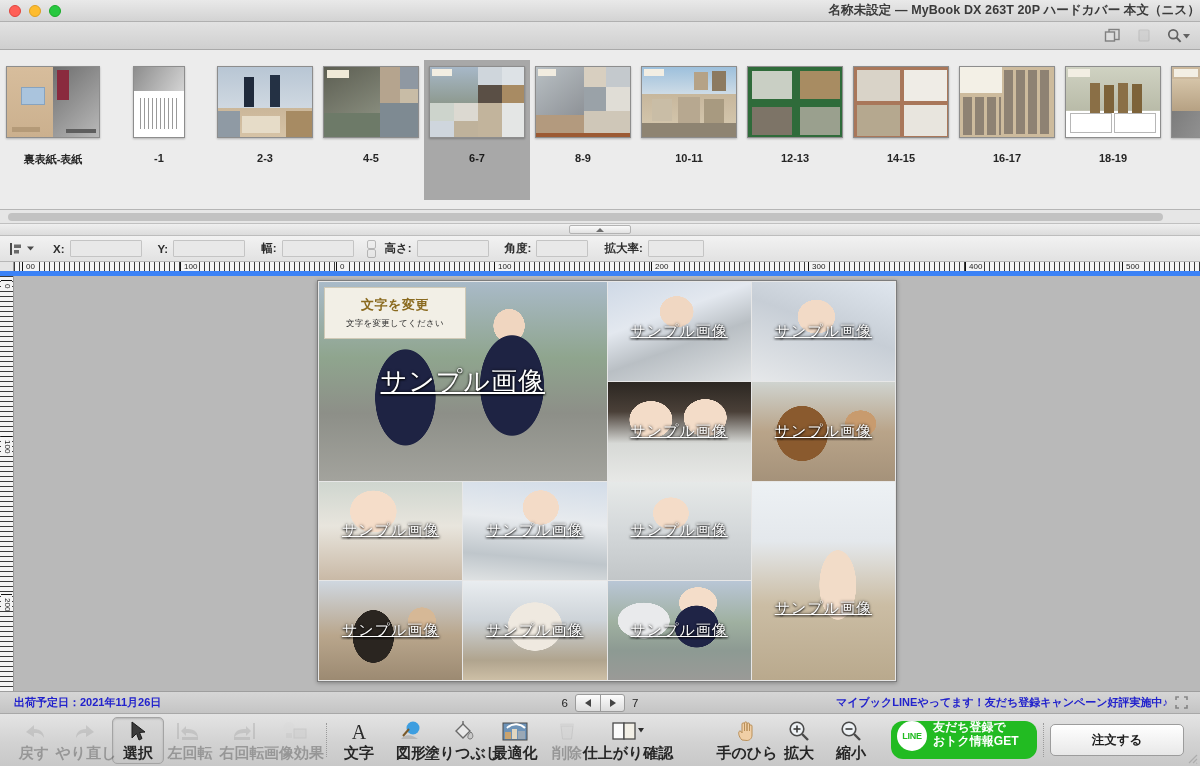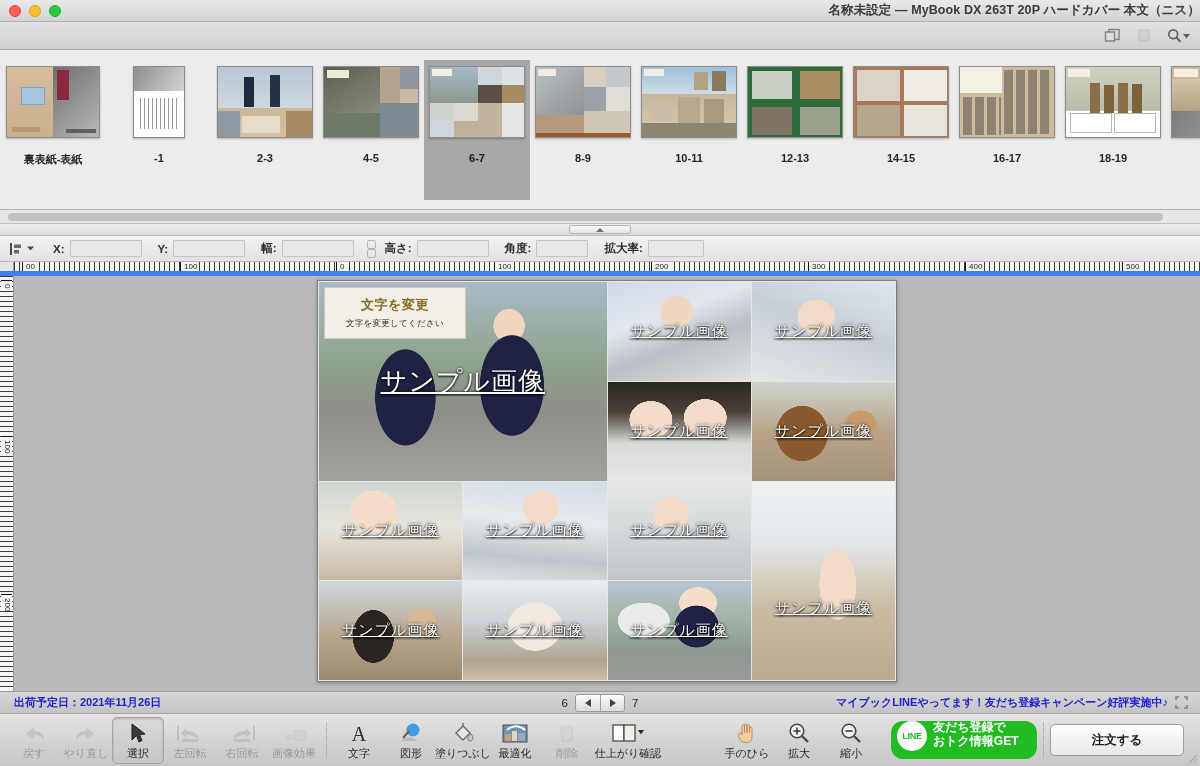--- a/index.html
+++ b/index.html
@@ -218,21 +218,21 @@
     border-top: 1px solid #a8a8a8; display: flex; align-items: center; position: relative;
   }
   .btool {
     width: 52px; height: 47px; display: flex; flex-direction: column;
     align-items: center; justify-content: center; gap: 2px; cursor: default;
   }
   .btool.disabled { opacity: .32; }
   .btool.active { background: linear-gradient(to bottom,#d9d9d9,#c6c6c6);
     border: 1px solid #a4a4a4; border-radius: 5px; box-shadow: inset 0 1px 2px rgba(0,0,0,.18); }
   .btool .glyph { height: 24px; display: flex; align-items: flex-end; justify-content: center; }
-  .btool .blabel { font-size: 11px; color: #262626; white-space: nowrap; font-weight: normal; }
+  .btool .blabel { font-size: 15px; color: #262626; white-space: nowrap; font-weight: bold; }
   .bgroup { display: flex; align-items: center; }
   .bsep { width: 1px; height: 34px; border-left: 1px dotted #9a9a9a; margin: 0 6px; }
   .line-banner {
     width: 146px; height: 38px; background: #22bb22; border-radius: 12px;
     display: flex; gap: 6px; padding: 0 6px;
   }
   .line-badge { width: 30px; height: 30px; border-radius: 50%; background: #fff;
     display: flex; align-items: center; justify-content: center;
     font-size: 9px; font-weight: bold; color: #22bb22; letter-spacing: -.3px; }
   .line-lines { display: flex; flex-direction: column; gap: 1px; }

